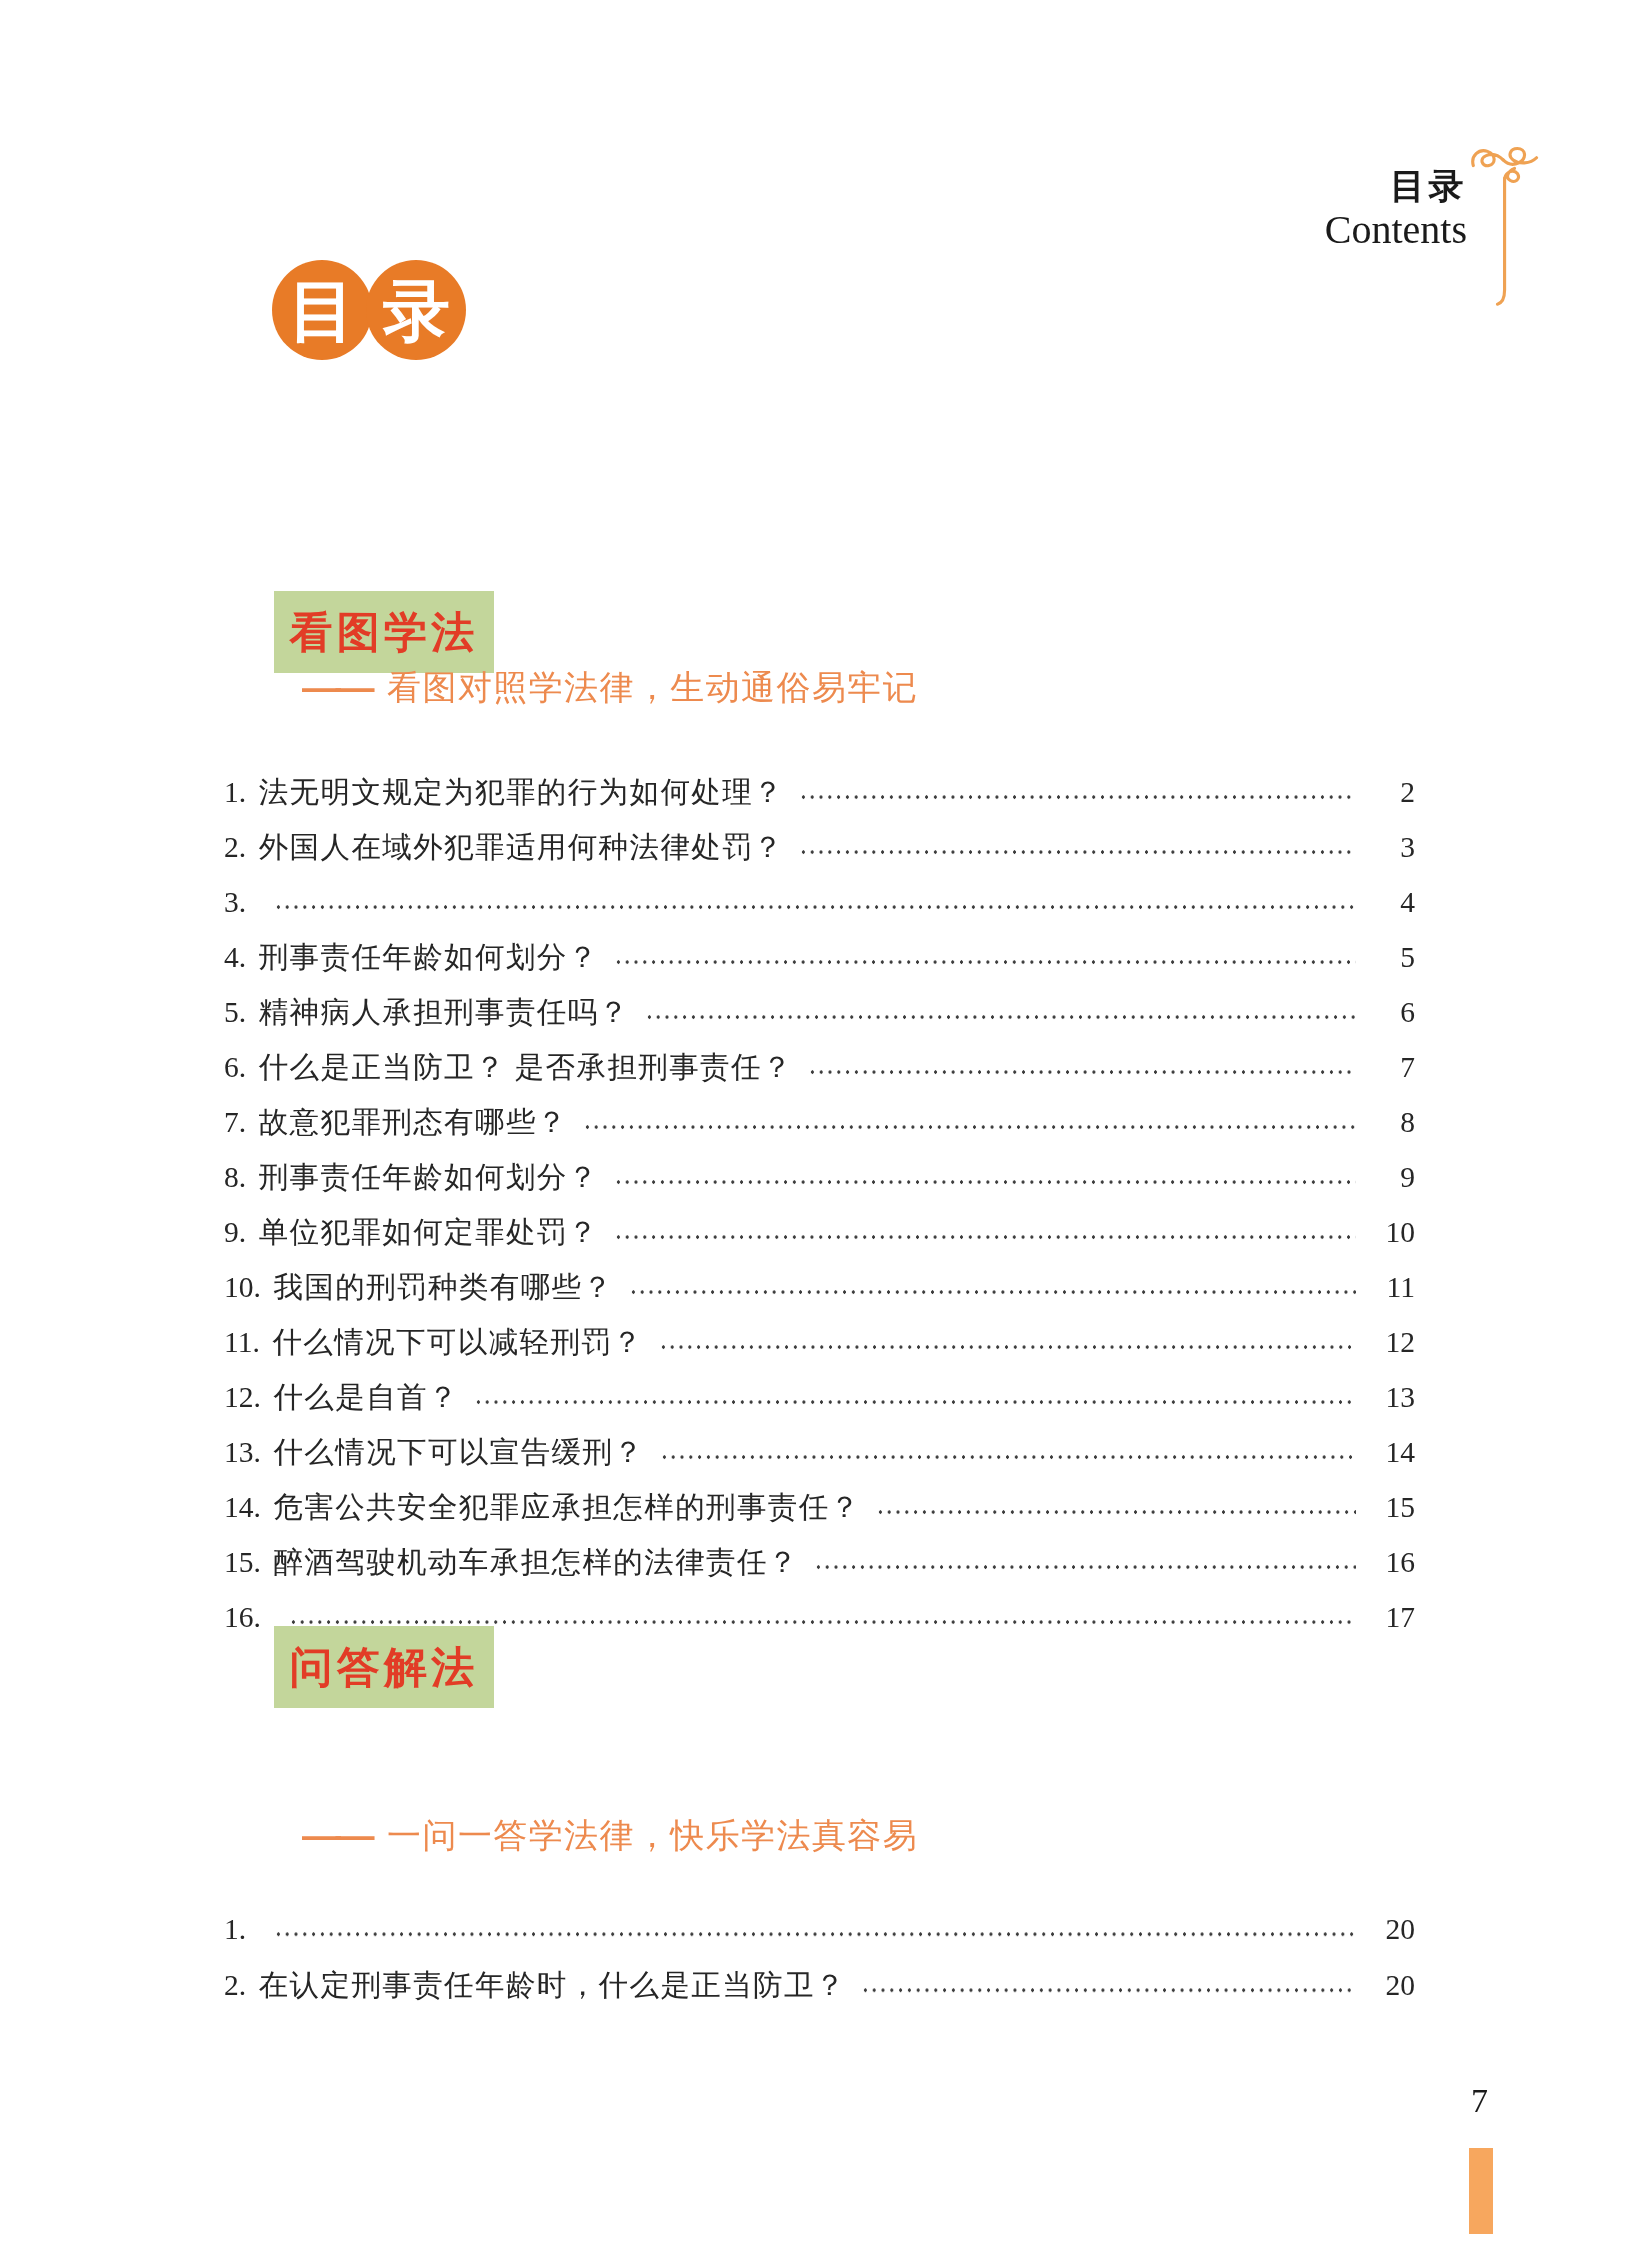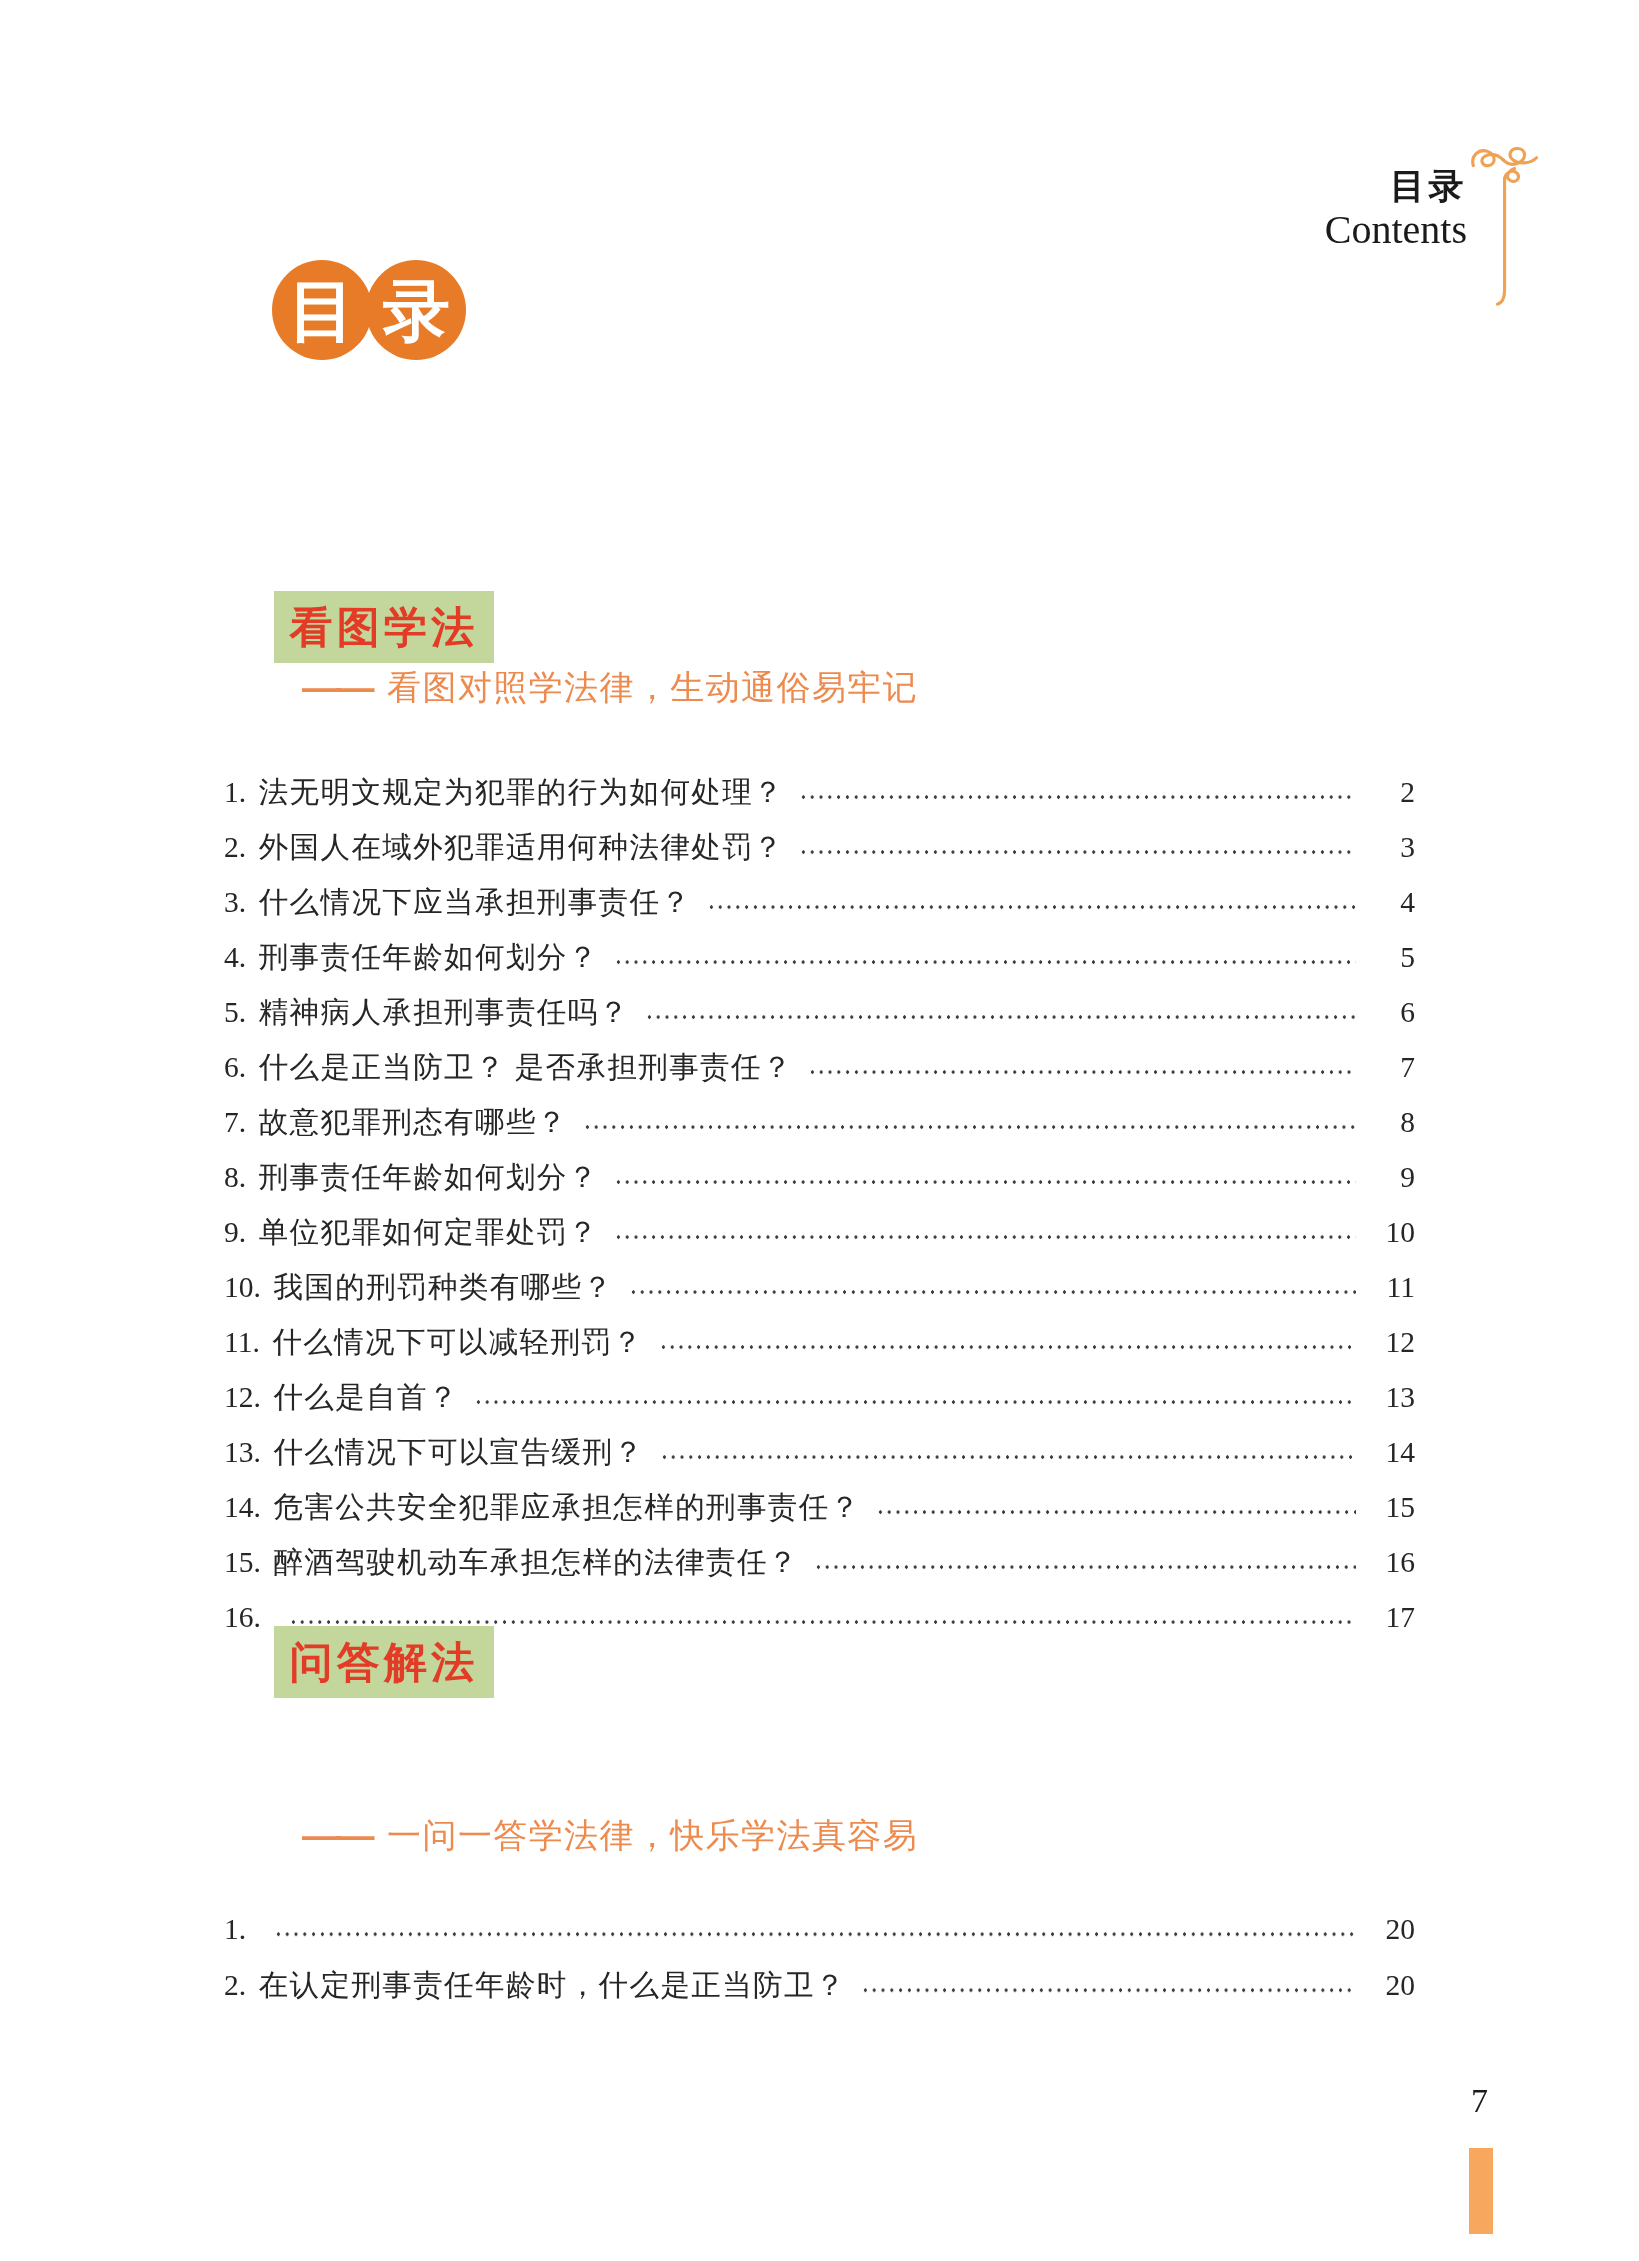--- a/index.html
+++ b/index.html
@@ -47,21 +47,21 @@
     background:var(--orange-badge);
     display:flex;align-items:center;justify-content:center;
   }
   .bcircle.b2{ margin-left:-5.6px; }
   .bchar{
     font-family:"Liberation Sans","DejaVu Sans",sans-serif;
     font-weight:bold; font-size:67px; color:#ffffff; line-height:1;
   }
   
   .sec-head{
-    position:absolute; left:274px; width:220px; height:72px;
+    position:absolute; left:274px; width:220px; height:82px;
     background:var(--green-box);
     display:flex; align-items:center; justify-content:center;
   }
   .sh1{ top:591px; } .sh2{ top:1616px;margin-top:10px; }
   .sec-head-text{
     font-family:"Liberation Sans","DejaVu Sans",sans-serif;
     font-weight:bold; font-size:43px; letter-spacing:4.2px;
     color:var(--red-heading); line-height:1;
   }
   
@@ -154,21 +154,20 @@
     <span class="pg">2</span>
   </li>
       <li class="toc-row">
     <span class="num">2.</span>
     <span class="title">外国人在域外犯罪适用何种法律处罚？</span>
     <span class="dots"></span>
     <span class="pg">3</span>
   </li>
       <li class="toc-row">
     <span class="num">3.</span>
-    <span class="title">什么情况下应当承担刑事责任？</span>
     <span class="dots"></span>
     <span class="pg">4</span>
   </li>
       <li class="toc-row">
     <span class="num">4.</span>
     <span class="title">刑事责任年龄如何划分？</span>
     <span class="dots"></span>
     <span class="pg">5</span>
   </li>
       <li class="toc-row">

